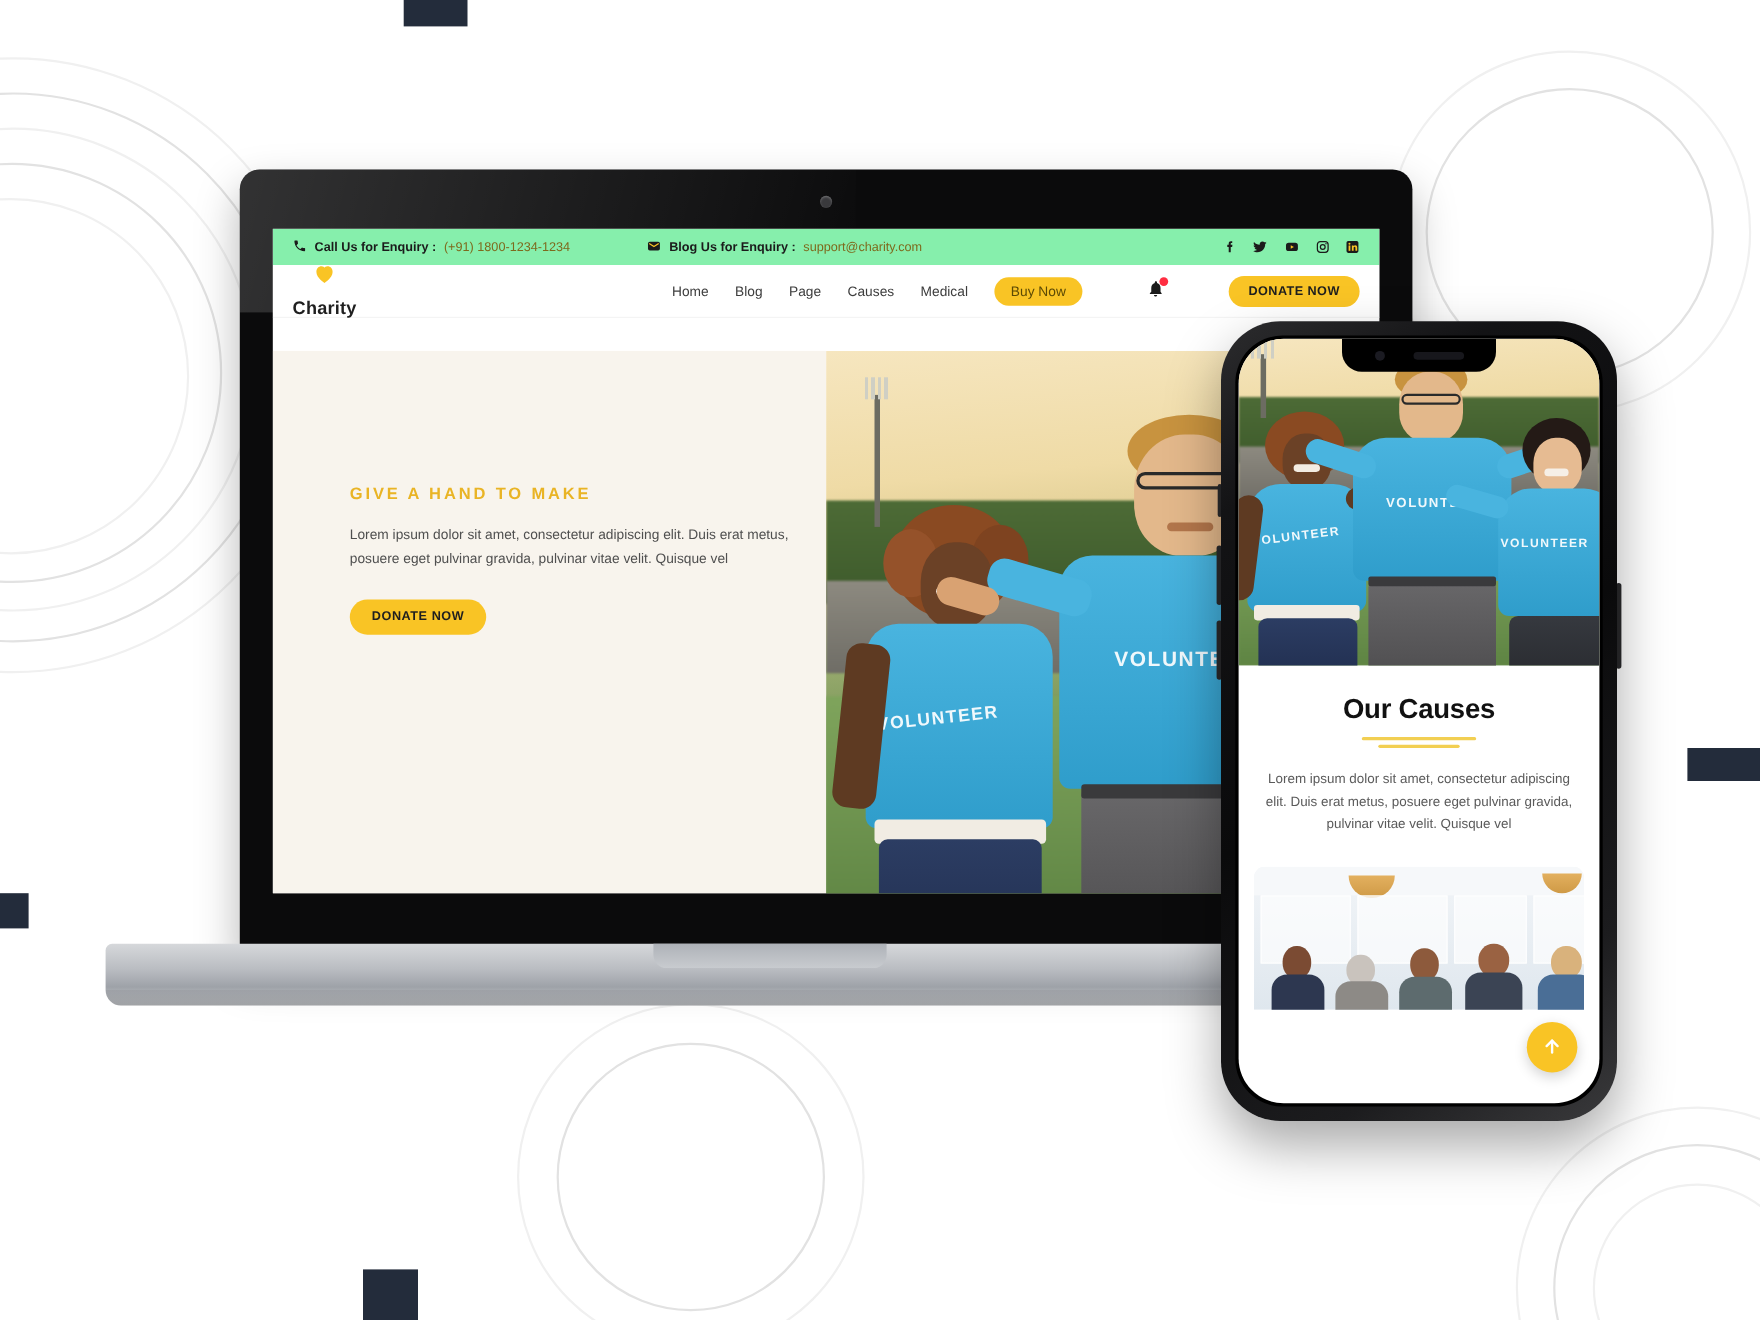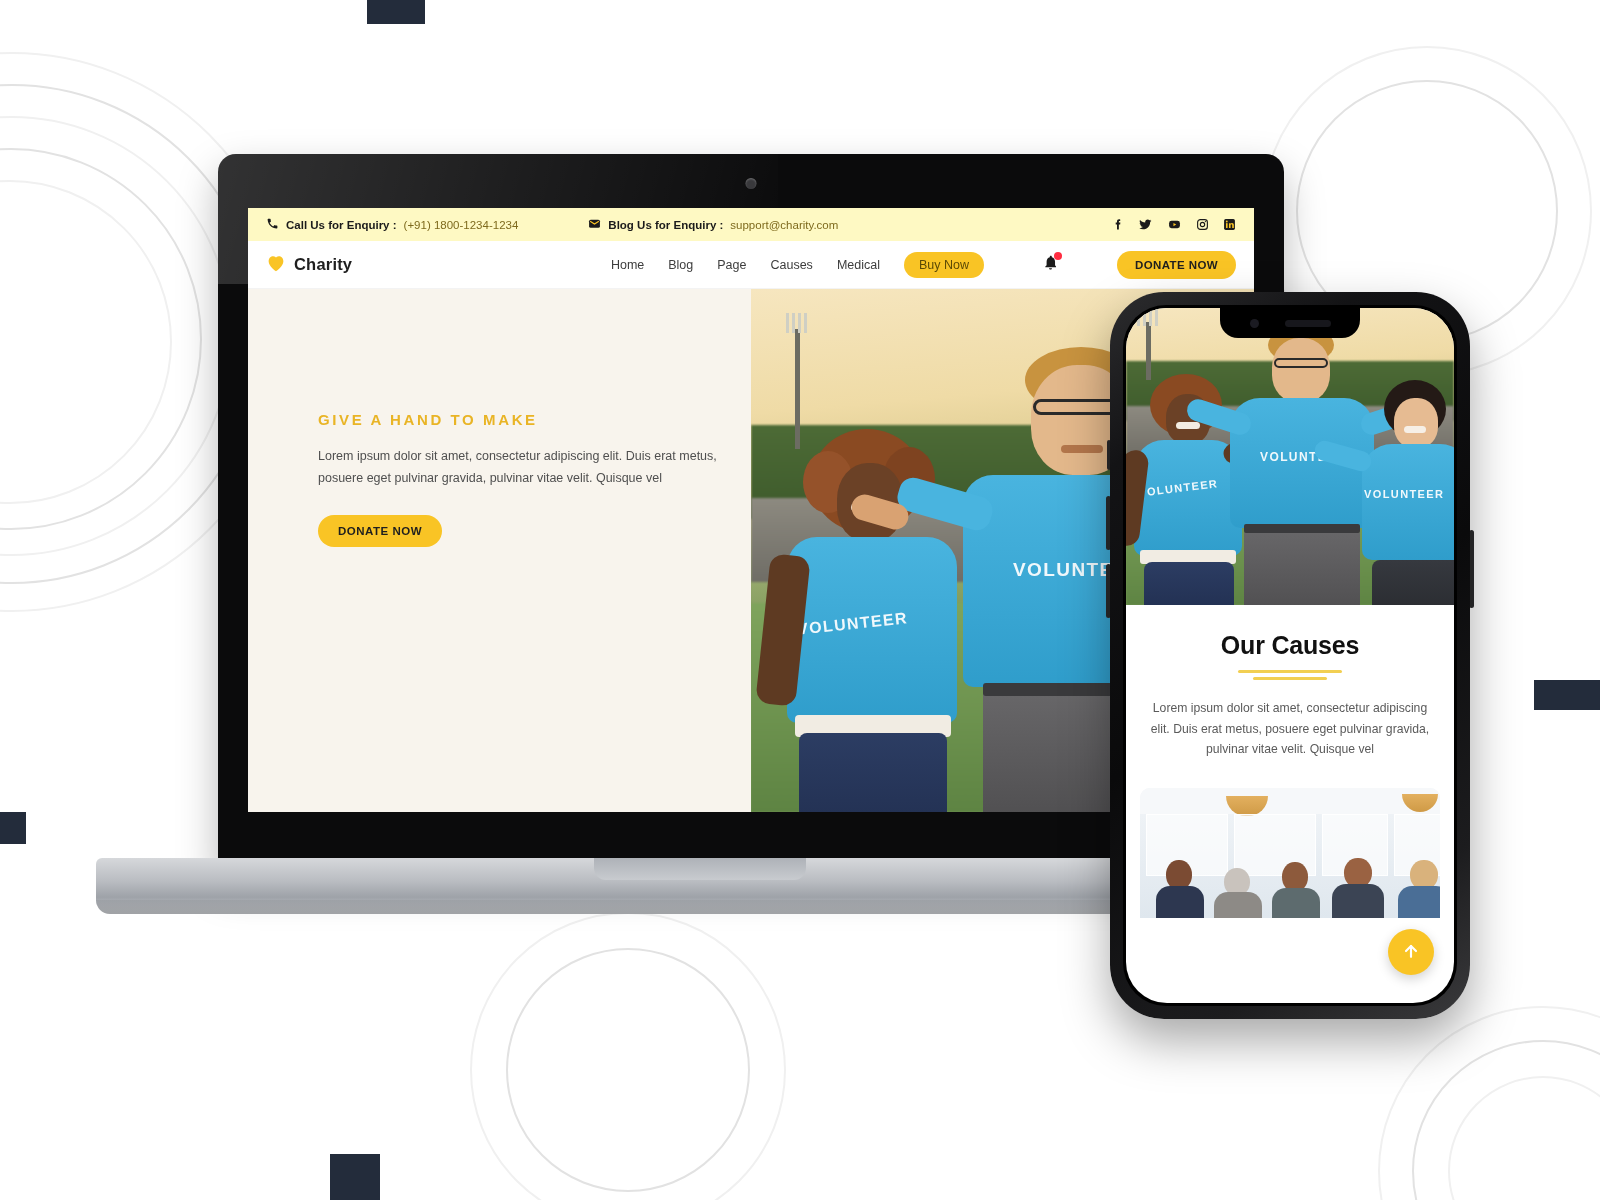--- a/index.html
+++ b/index.html
@@ -60,56 +60,56 @@
   }
   .base-notch {
     position: absolute; left: 50%; top: 0; transform: translateX(-50%);
     width: 212px; height: 22px;
     background: linear-gradient(180deg,#aeb2b8,#c8cbcf);
     border-radius: 0 0 12px 12px;
   }
 
   
   .topbar {
-    height: 33px; background: #fef9c3;
+    height: 33px; background: #86efac;
     display: flex; align-items: center; padding: 0 18px;
     font-size: 11.5px; color: #1b1b1b;
   }
   .tb-item { display: flex; align-items: center; gap: 7px; font-weight: bold; }
   .tb-item .val { font-weight: normal; color: #7e6a1d; }
   .tb-gap { width: 70px; }
   .tb-social { margin-left: auto; display: flex; align-items: center; gap: 14px; }
   .tb-social svg { display: block; }
 
   .navbar {
     height: 48px; background: #fff;
     display: flex; align-items: center; padding: 0 18px;
     border-bottom: 1px solid #f3f3f3;
   }
-  .brand { display: flex; align-items: center; gap: 8px; }
+  .brand { display: flex; align-items: center; gap: 8px; flex-direction: column; }
   .brand .name { font-size: 16.5px; font-weight: bold; color: #1f1f1f; letter-spacing: .2px; }
   .nav-links { margin-left: auto; display: flex; align-items: center; gap: 24px; }
   .nav-links a { font-size: 12.5px; color: #3d3d3d; text-decoration: none; }
   .buy-now {
     background: #f9c425; border: none; border-radius: 14px;
     padding: 6px 15px; font-size: 12.5px; color: #5c4a05;
     font-family: inherit; cursor: pointer;
   }
   .bell-wrap { position: relative; margin-left: 34px; margin-right: 34px; }
   .bell-dot {
     position: absolute; right: -3px; top: -2px;
     width: 8px; height: 8px; border-radius: 50%; background: #ff2d41;
   }
   .donate-nav {
     background: #f9c425; border: none; border-radius: 16px;
     padding: 8px 18px; font-size: 11.5px; font-weight: bold;
     letter-spacing: .4px; color: #1f1f1f; font-family: inherit; cursor: pointer;
   }
 
-  .hero { position: relative; height: 523px; display: flex; }
+  .hero { position: relative; height: 523px; display: flex; margin-top: 30px; }
   .hero-left {
     width: 503px; background: #f8f4ed;
     padding: 122px 0 0 70px;
   }
   .eyebrow {
     font-size: 15px; letter-spacing: 2.6px; color: #e9b425;
     font-weight: bold; margin-bottom: 16px;
   }
   .hero-h1 {
     font-size: 31px; line-height: 1.18; color: #111; font-weight: bold;

